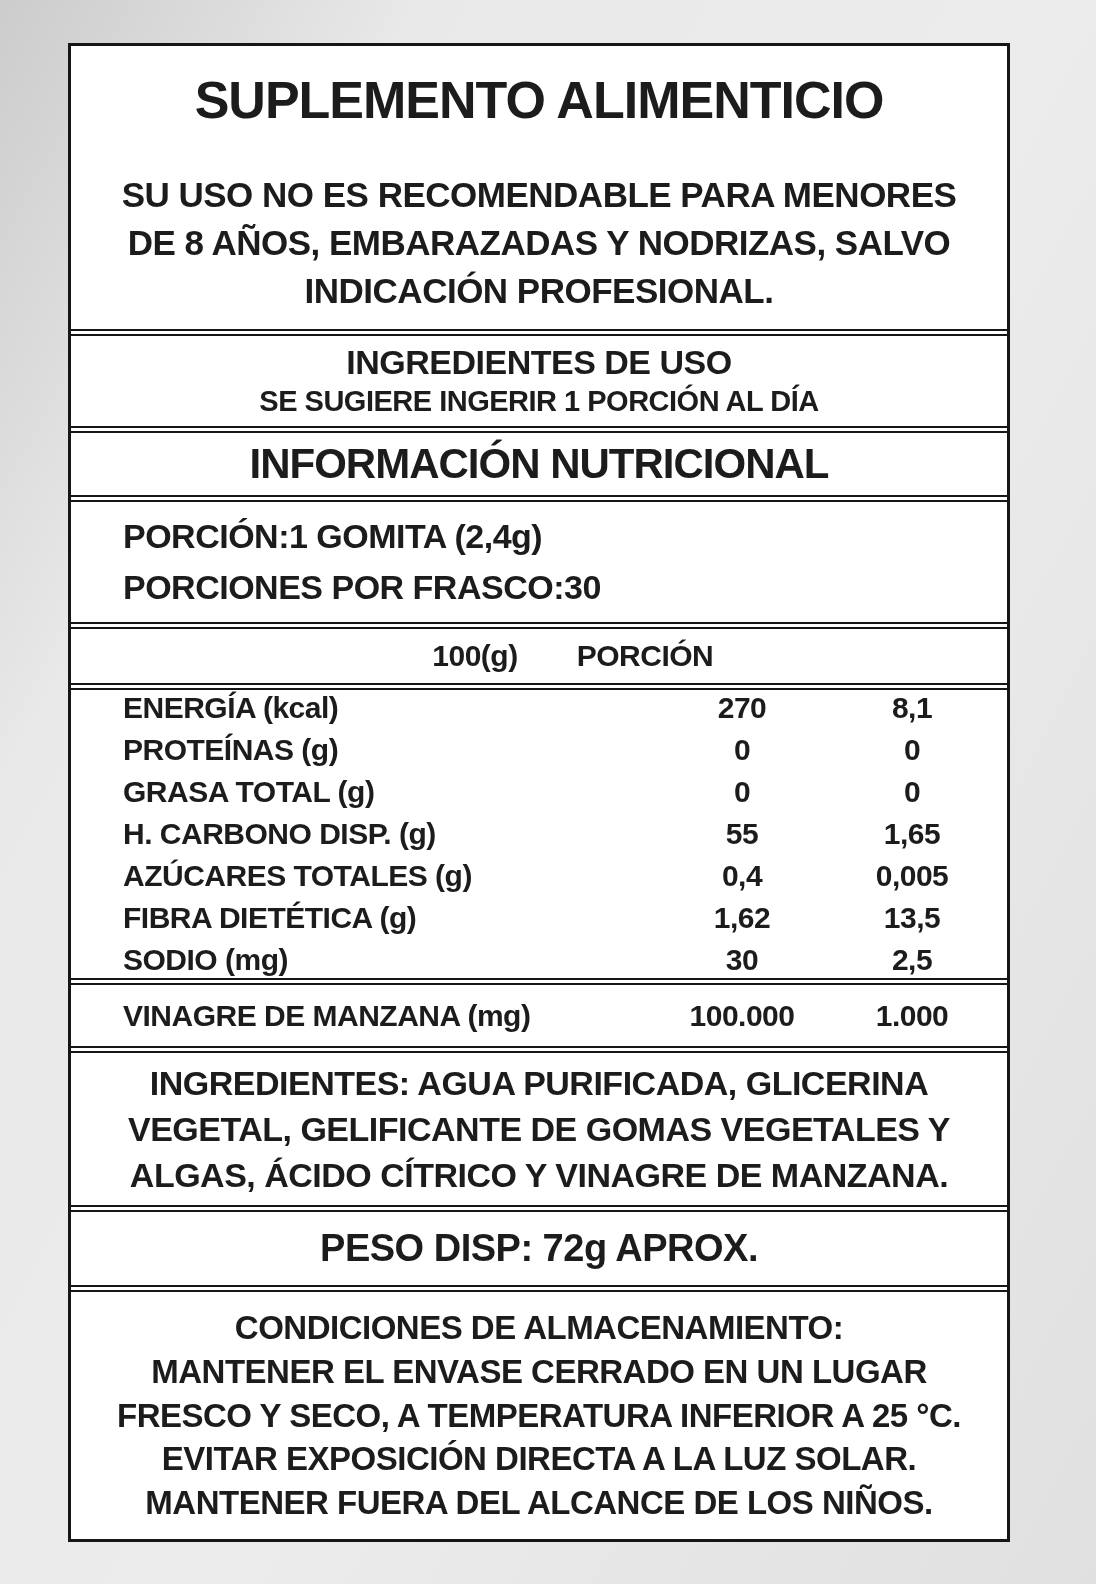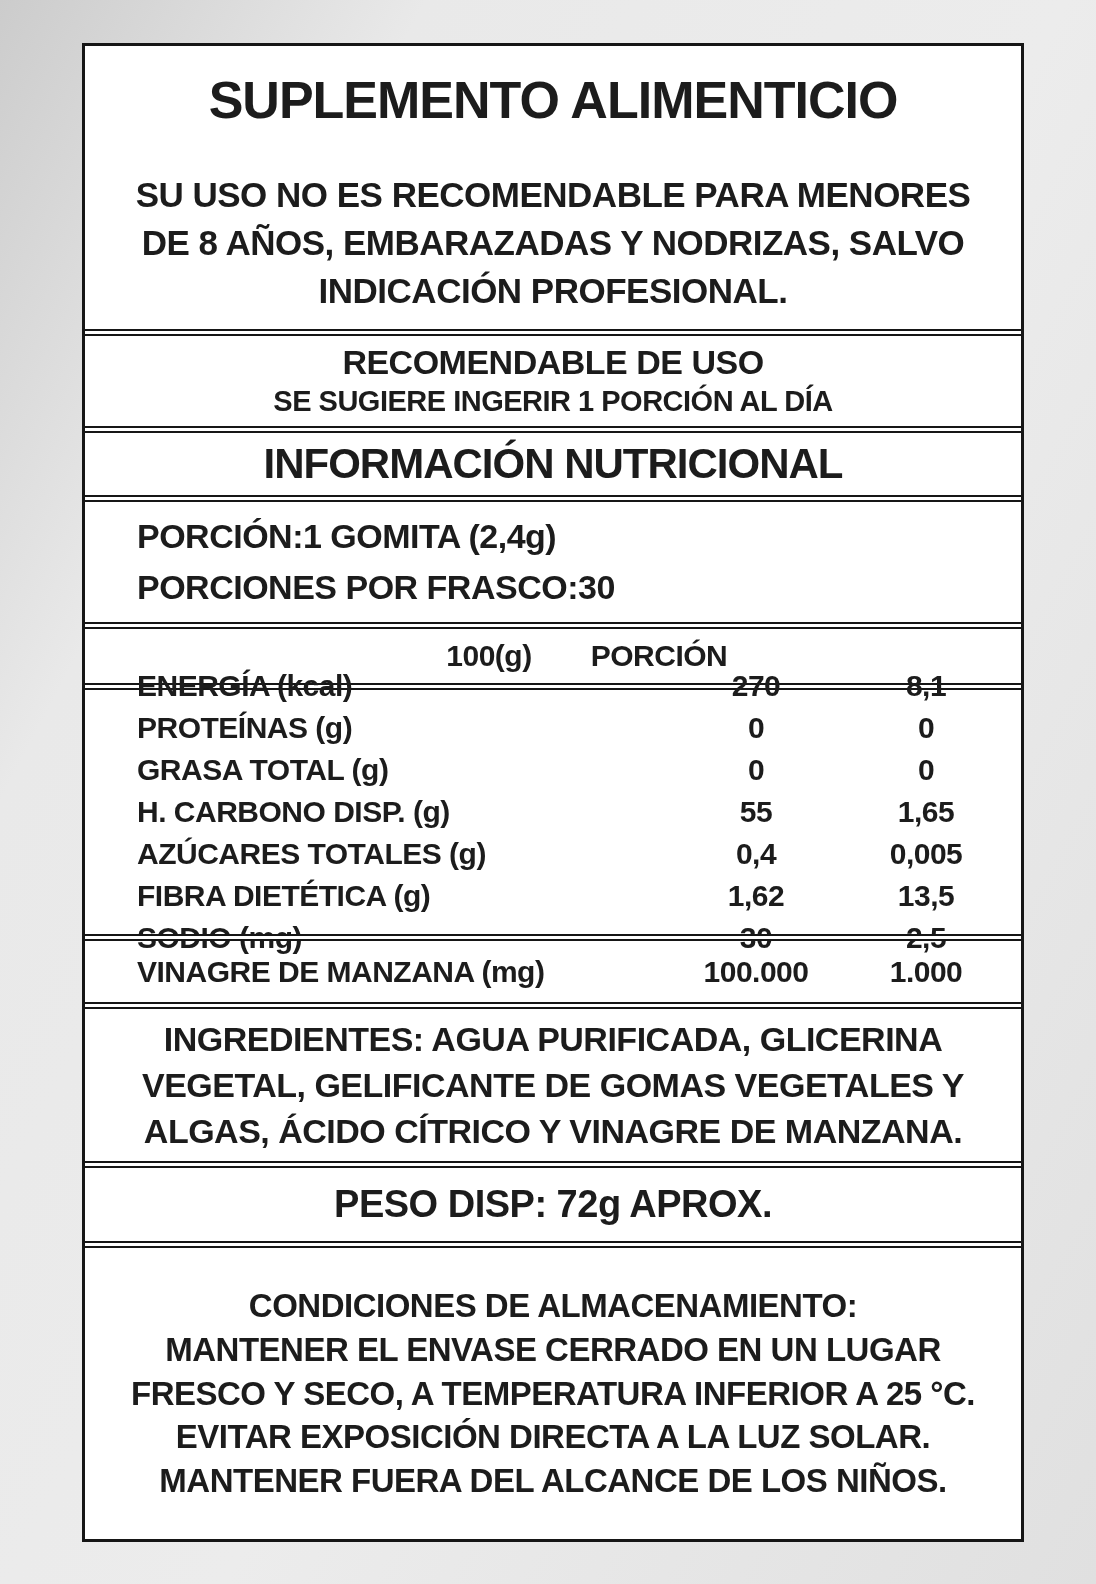--- a/index.html
+++ b/index.html
@@ -5,41 +5,41 @@
   html,body{margin:0;padding:0;}
   .page{
     position:relative;
     width:1096px;height:1584px;
     background:linear-gradient(118deg,#cccccc 0%,#e9e9e9 22%,#ececec 55%,#e0e0e0 100%);
     font-family:"Liberation Sans", sans-serif;
     color:#1c1c1c;
     overflow:hidden;
   }
   .label-box{
-    position:absolute;left:82px;top:43px;
+    position:absolute;left:68px;top:43px;
     width:942px;height:1499px;
     box-sizing:border-box;
     background:#ffffff;
     border:3px solid #161616;
     display:flex;flex-direction:column;
   }
   .sec{box-sizing:border-box;display:flex;flex-direction:column;justify-content:center;align-items:center;text-align:center;}
   .divider{
     box-sizing:content-box;
     height:3px;background:#ffffff;
     border-top:2px solid #161616;
     border-bottom:2px solid #161616;
     flex:0 0 auto;
   }
   .s1{height:283px;}
   .s2{height:90px;}
   .s3{height:62px;border-radius:17px;}
   .s4{height:120px;align-items:stretch;}
   .s5{height:54px;align-items:center;}
-  .s6{height:244px;align-items:stretch;justify-content:center;border-radius:17px;}
+  .s6{height:288px;align-items:stretch;justify-content:center;border-radius:17px;}
   .s7{height:61px;align-items:stretch;}
   .s8{height:152px;}
   .s9{height:73px;}
   .s10{flex:1;}
   .big-title{
     font-size:52px;font-weight:bold;letter-spacing:-1px;
     margin:14px 0 20px 0;line-height:1.05;
   }
   .warning{
     font-size:35px;font-weight:bold;letter-spacing:-0.5px;
@@ -79,21 +79,21 @@
     <div class="sec s1">
       <div class="big-title">SUPLEMENTO ALIMENTICIO</div>
       <div class="warning">SU USO NO ES RECOMENDABLE PARA MENORES
 DE 8 AÑOS, EMBARAZADAS Y NODRIZAS, SALVO
 INDICACIÓN PROFESIONAL.</div>
     </div>
 
     <div class="divider"></div>
 
     <div class="sec s2">
-      <div class="instr-title">RECOMENDABLE DE USO</div>
+      <div class="instr-title">INGREDIENTES DE USO</div>
       <div class="instr-text">SE SUGIERE INGERIR 1 PORCIÓN AL DÍA</div>
     </div>
 
     <div class="divider"></div>
 
     <div class="sec s3">
       <div class="nutri-header">INFORMACIÓN NUTRICIONAL</div>
     </div>
 
     <div class="divider"></div>

